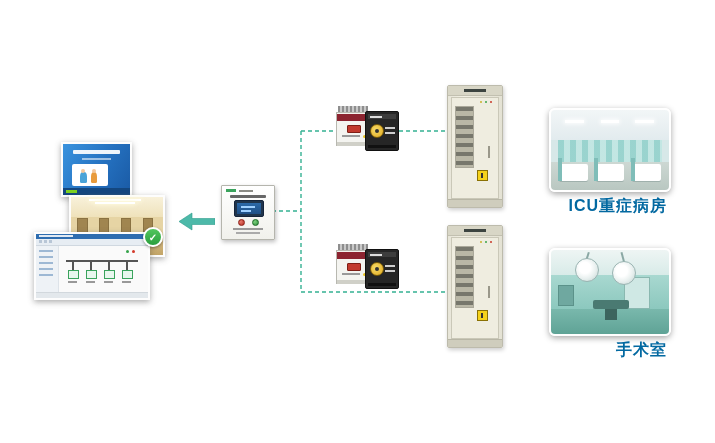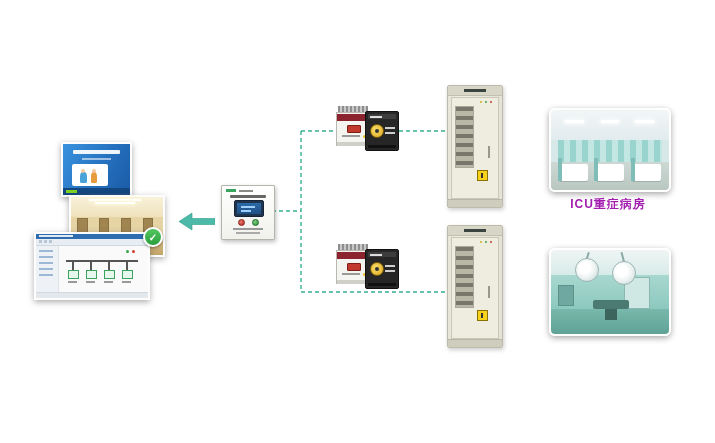--- a/index.html
+++ b/index.html
@@ -144,22 +144,22 @@
   .or-arm{width:2px;height:12px;background:#8aa8a4;}
   .or-arm1{left:30%;top:2%;transform:rotate(18deg);}
   .or-arm2{left:60%;top:2%;transform:rotate(-15deg);}
   .or-light{width:22px;height:22px;border-radius:50%;border:1px solid #9ab4b2;
             background:radial-gradient(circle at 40% 40%,#ffffff 30%,#e7efee 60%,#bccfcd);}
   .or-light1{left:20%;top:10%;} .or-light2{left:52%;top:13%;}
   .or-table{left:36%;top:60%;width:30%;height:10%;background:#4a7a72;border-radius:2px;}
   .or-table-base{left:46%;top:70%;width:10%;height:13%;background:#3c655e;}
 
   
-  .caption{position:absolute;width:118px;text-align:center;font-size:12px;font-weight:bold;
-           color:#a21caf;letter-spacing:1px;z-index:2;}
+  .caption{position:absolute;width:118px;text-align:right;font-size:16px;font-weight:bold;
+           color:#0369a1;letter-spacing:1px;z-index:2;}
   .cap-icu{left:549px;top:196px;}
   .cap-or{left:549px;top:340px;}
 </style>
 </head>
 <body>
 
 <div class="canvas">
 
   <svg class="connectors" viewBox="0 0 715 443">
     <path d="M272,211 L301,211"></path>
@@ -361,14 +361,15 @@
       <div class="abs or-equip"></div>
     </div>
     <div class="abs or-floor"></div>
     <div class="abs or-arm or-arm1"></div>
     <div class="abs or-arm or-arm2"></div>
     <div class="abs or-light or-light1"></div>
     <div class="abs or-light or-light2"></div>
     <div class="abs or-table"></div>
     <div class="abs or-table-base"></div>
   </div>
+  <div class="caption cap-or">手术室</div>
 
 </div>
 
 </body></html>

